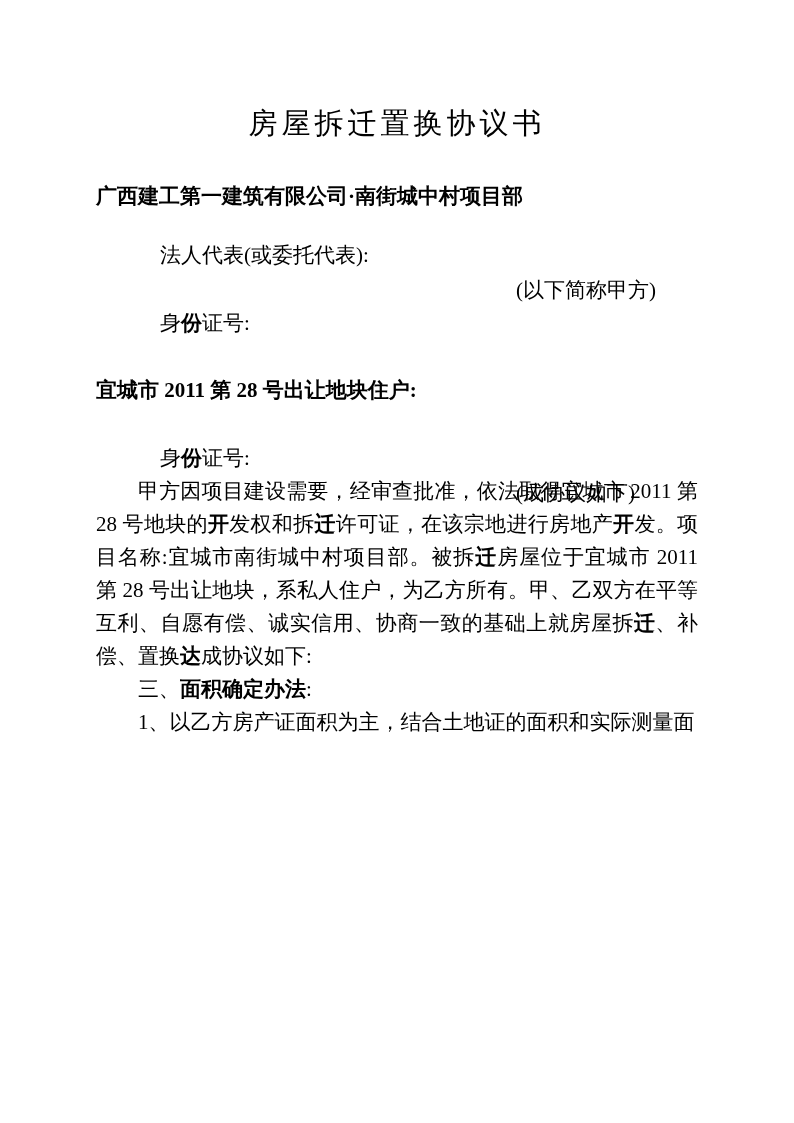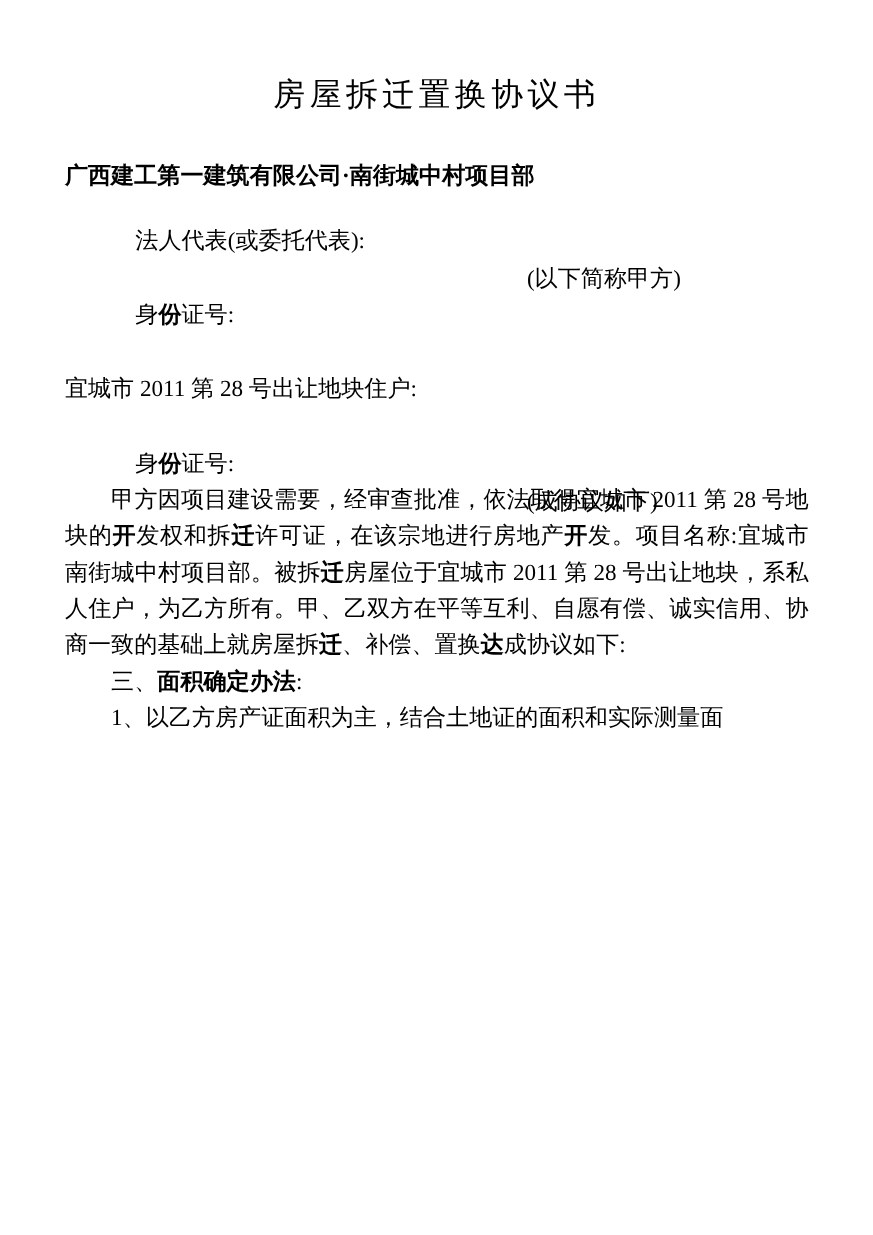--- a/index.html
+++ b/index.html
@@ -6,21 +6,21 @@
   body {
     width: 794px; height: 1123px;
     background: #ffffff;
     color: #000000;
     font-family: "Liberation Serif", "DejaVu Serif", serif;
   }
   .page {
     position: relative;
     width: 794px; height: 811px;
     box-sizing: border-box;
-    padding: 59px;
+    padding: 96px;
     overflow: hidden;
     background: #ffffff;
   }
   .doc-title {
     margin: 6px 0 0 0;
     text-align: center;
     font-size: 29px;
     font-weight: 400;
     letter-spacing: 4px;
     line-height: 42px;
@@ -38,21 +38,21 @@
   .legal-rep-row {
     margin-top: 26px;
     padding-left: 64px;
   }
   .id-row-a {
     margin-top: 35px;
     padding-left: 64px;
   }
   .party-b-line {
     margin-top: 34px;
-    font-weight: 400;
+    font-weight: 700;
   }
   .id-row-b {
     margin-top: 35px;
     padding-left: 64px;
   }
   .right-tag {
     position: absolute;
     left: 420px;
     top: 0;
     white-space: nowrap;

